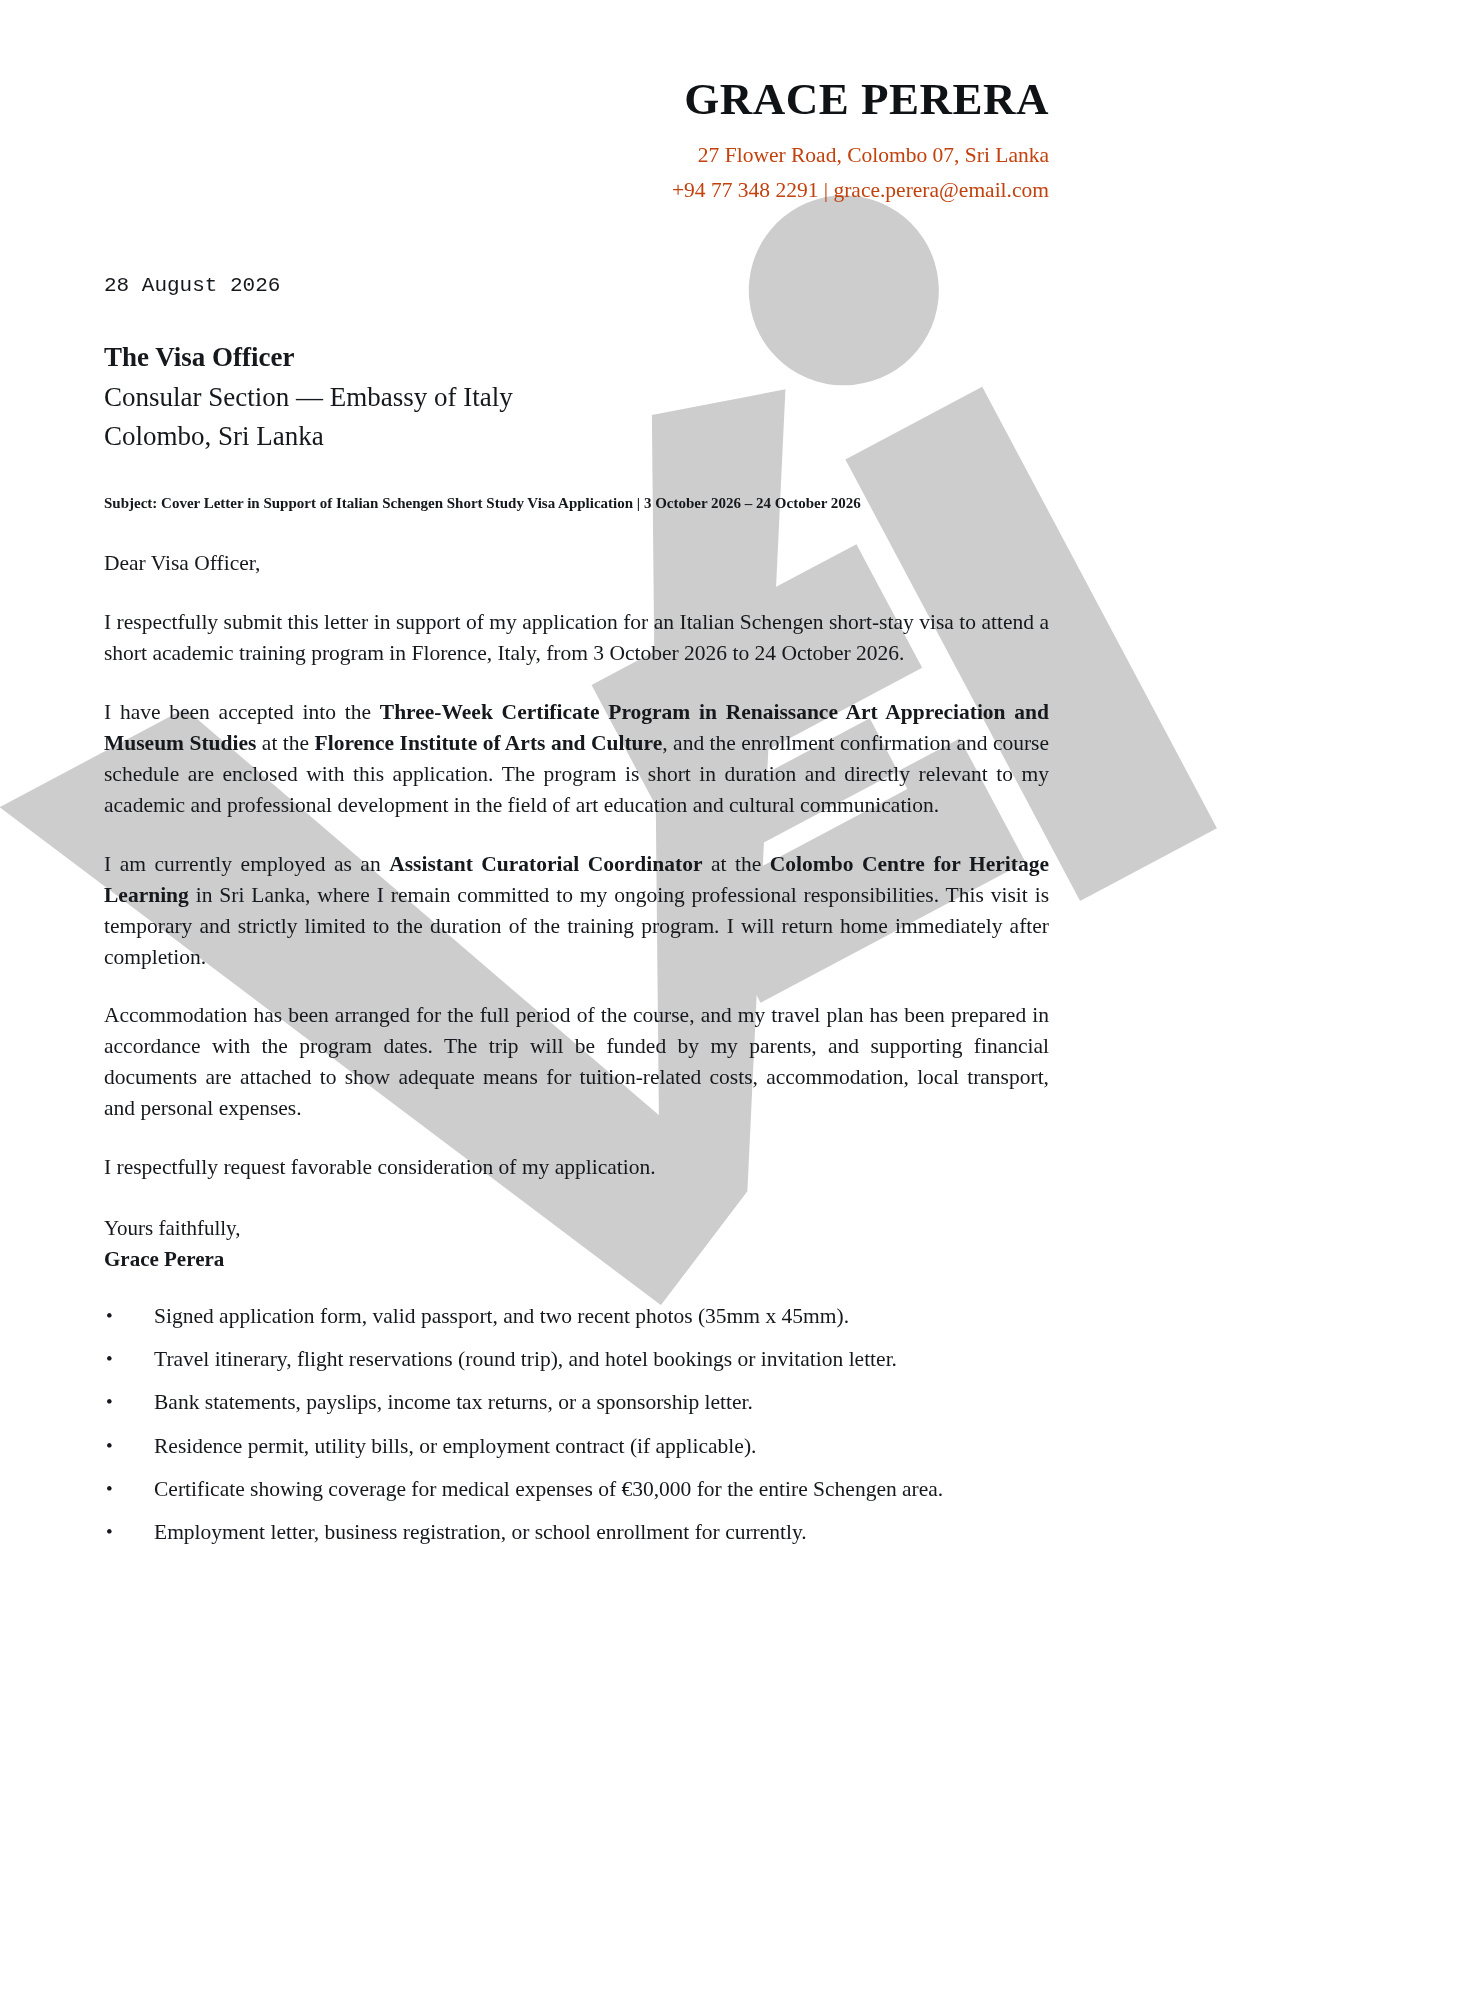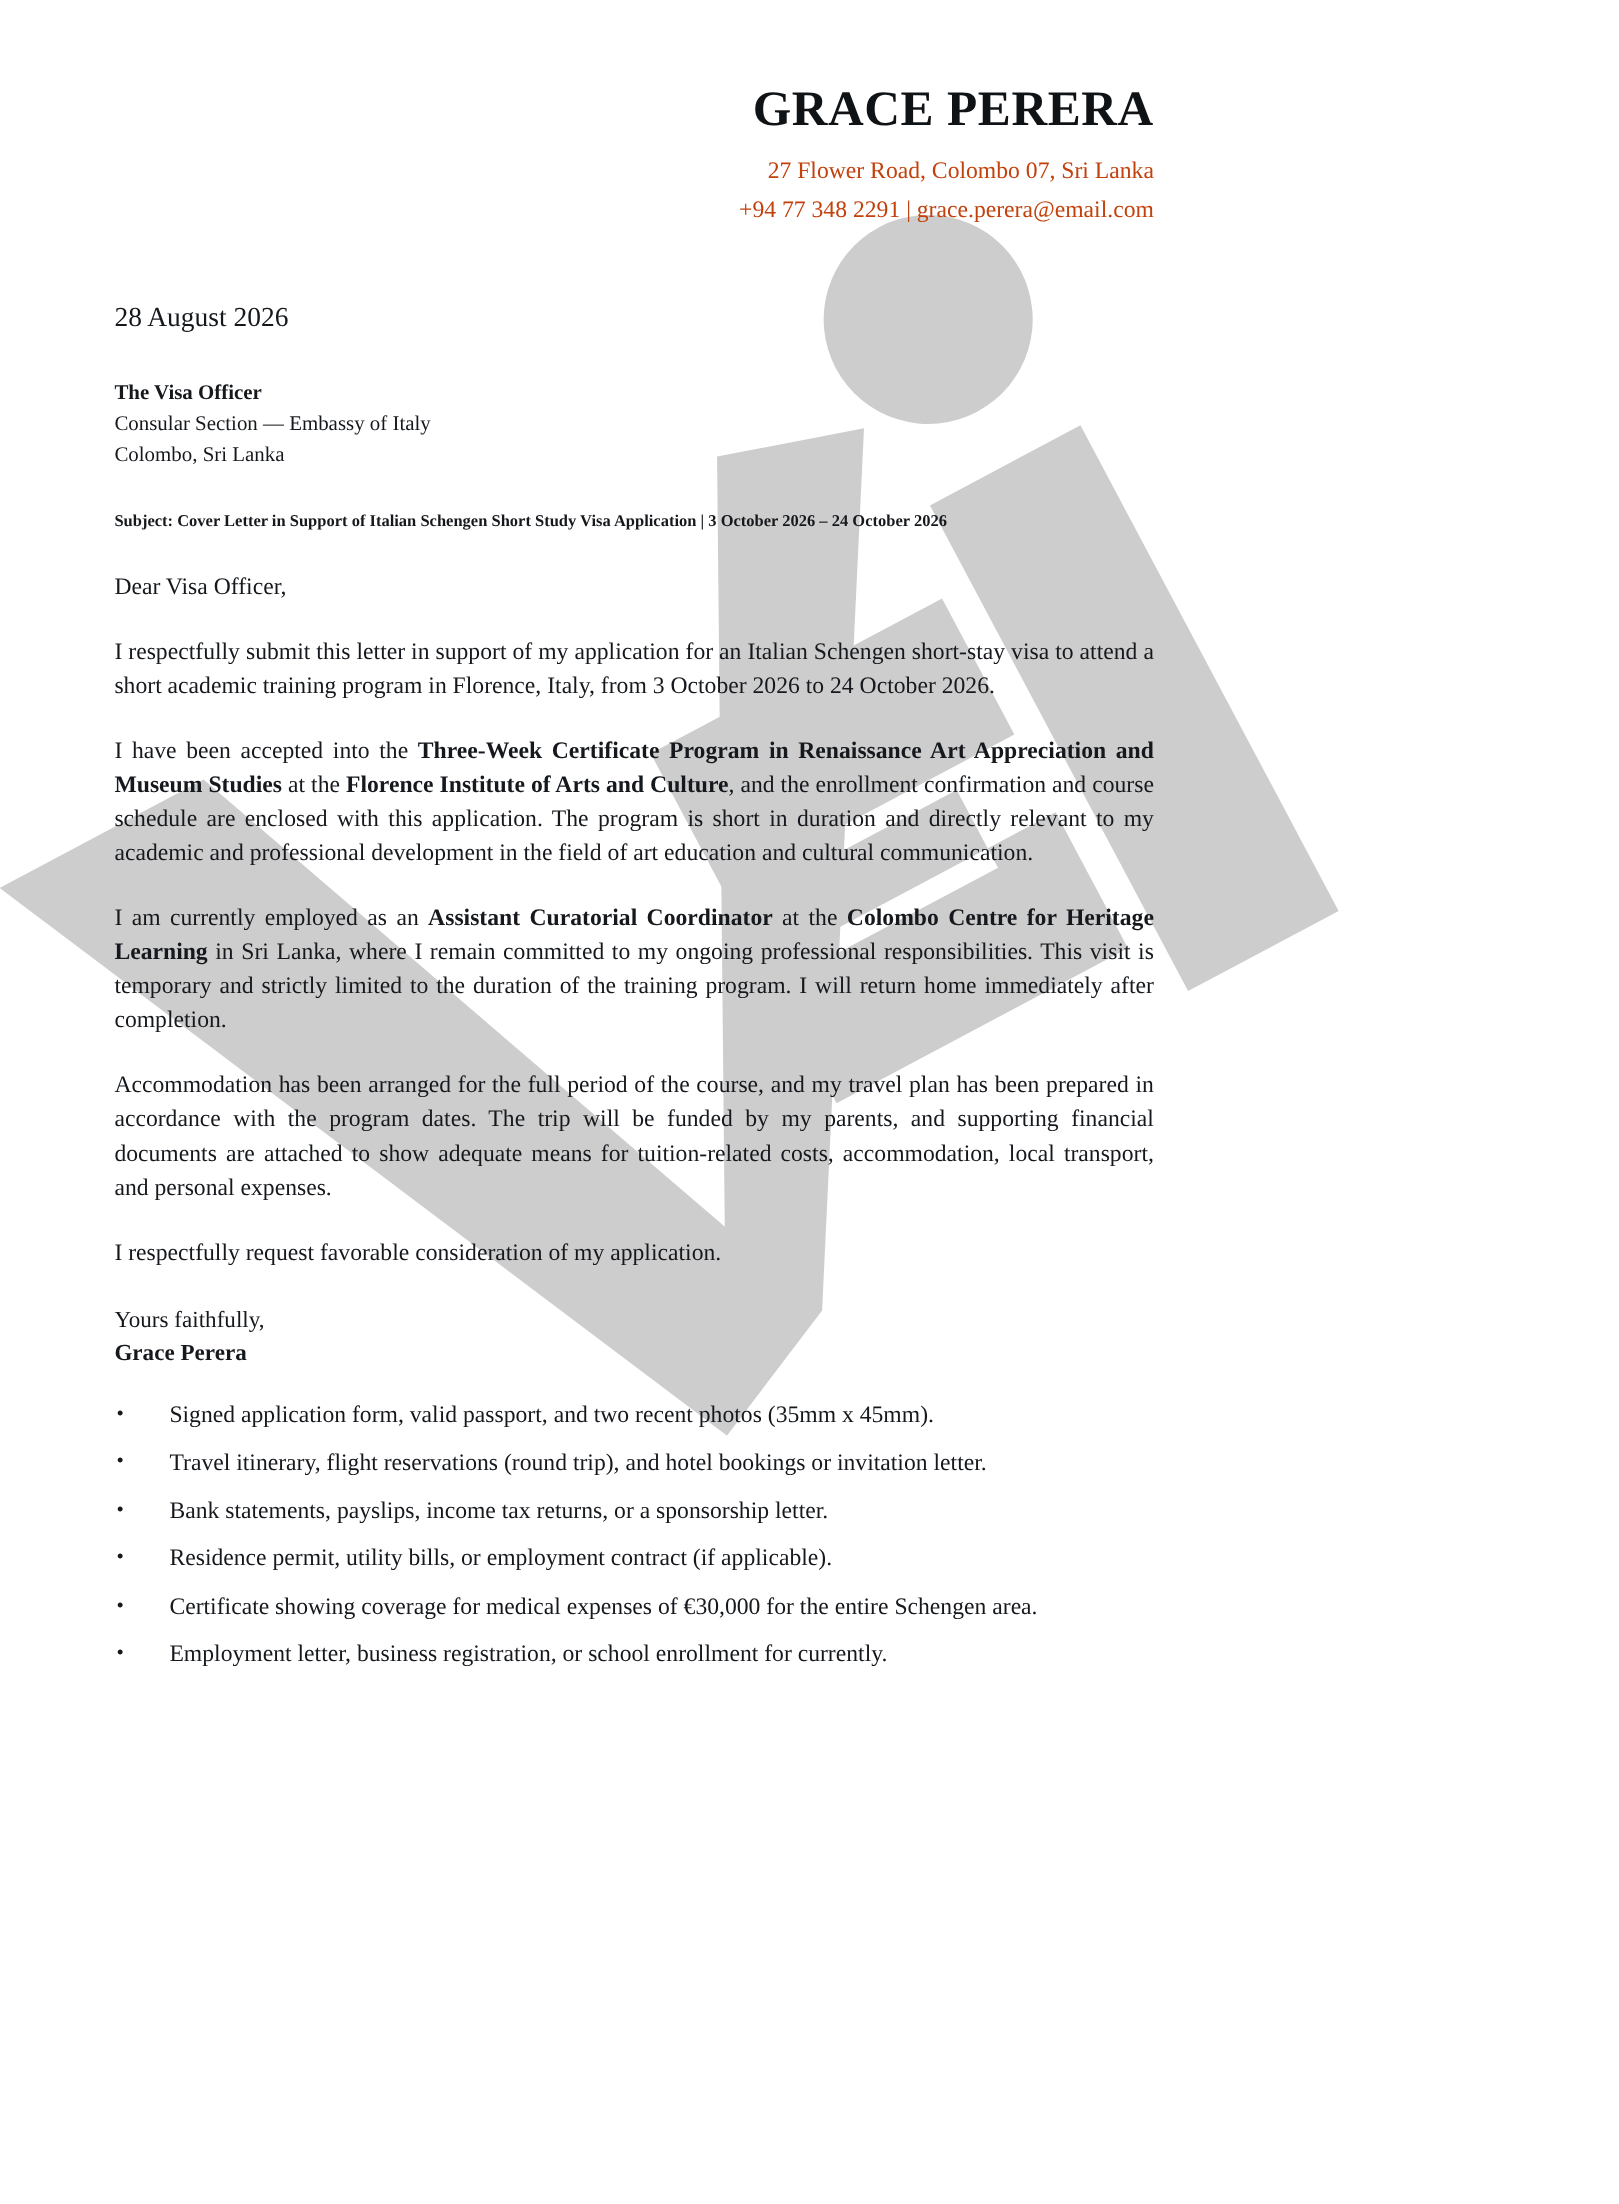--- a/index.html
+++ b/index.html
@@ -53,28 +53,29 @@
   .lh-line {
     font-size: 21.5px;
     line-height: 1.62;
     margin: 0;
     color: #c2410c;
   }
 
   
   .date-line {
     margin-top: 62px;
-    font-size: 25px;
+    font-size: 21px;
     line-height: 1.5;
+    font-family: Liberation Mono, monospace;
   }
 
   
   .recipient {
     margin-top: 36px;
-    font-size: 19px;
+    font-size: 27px;
     line-height: 1.48;
   }
   .recipient .r-bold { font-weight: bold; }
 
   
   .subject {
     margin-top: 36px;
     font-size: 15px;
     font-weight: bold;
     line-height: 1.42;

